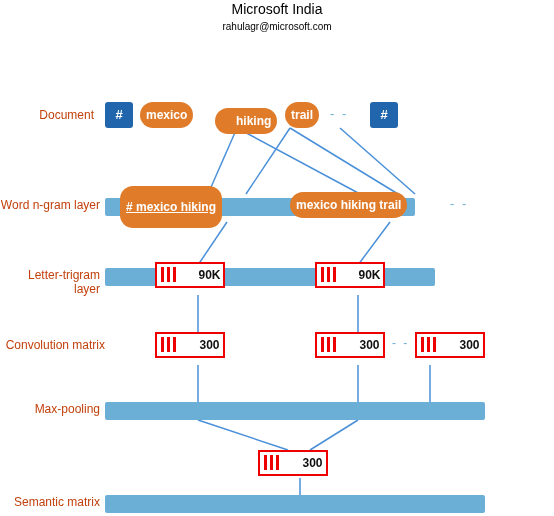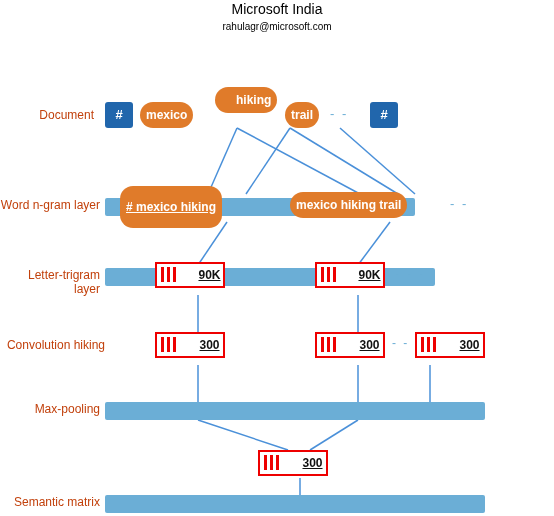--- a/index.html
+++ b/index.html
@@ -99,21 +99,20 @@
     }
     .feat-line {
       width: 3px;
       height: 80%;
       background: #e00;
     }
     .feat-num {
       margin-left: 39px;
       font-weight: bold;
       font-size: 12px;
-      text-decoration: underline;
     }
 
     
     .dash-label {
       position: absolute;
       font-size: 14px;
       color: #6baed6;
       letter-spacing: 2px;
     }
 
@@ -172,21 +171,21 @@
   <div class="layer-label" style="left:4px; top:68px; width:90px;">Document</div>
 
   <div class="hash-box" style="left:105px; top:62px;">
     <span>#</span>
   </div>
 
   <div class="token-box" style="left:140px; top:62px; height:26px;">
     <span>mexico</span>
   </div>
 
-  <div class="token-box" style="left:215px; top:47px; height:26px;padding-left:21px;">
+  <div class="token-box" style="left:215px; top:68px; height:26px;padding-left:21px;">
     <span>hiking</span>
   </div>
 
   <div class="token-box" style="left:285px; top:62px; height:26px;">
     <span>trail</span>
   </div>
 
   <div class="dash-label" style="left:330px; top:66px; font-size:13px; color:#6baed6;">- -</div>
 
   <div class="hash-box" style="left:370px; top:62px;">
@@ -224,21 +223,21 @@
     <div class="feat-lines">
       <div class="feat-line"></div>
       <div class="feat-line"></div>
       <div class="feat-line"></div>
     </div>
     <span class="feat-num">90K</span>
   </div>
 
   <div class="dash-label" style="left:395px; top:226px; color:#6baed6; font-size:13px;">- - -</div>
 
-  <div class="layer-label" style="left:0px; top:298px; width:105px;">Convolution hiking</div>
+  <div class="layer-label" style="left:0px; top:298px; width:105px;">Convolution matrix</div>
 
   <div class="feat-box" style="left:155px; top:292px; width:70px; height:26px;">
     <div class="feat-lines">
       <div class="feat-line"></div>
       <div class="feat-line"></div>
       <div class="feat-line"></div>
     </div>
     <span class="feat-num">300</span>
   </div>
 

